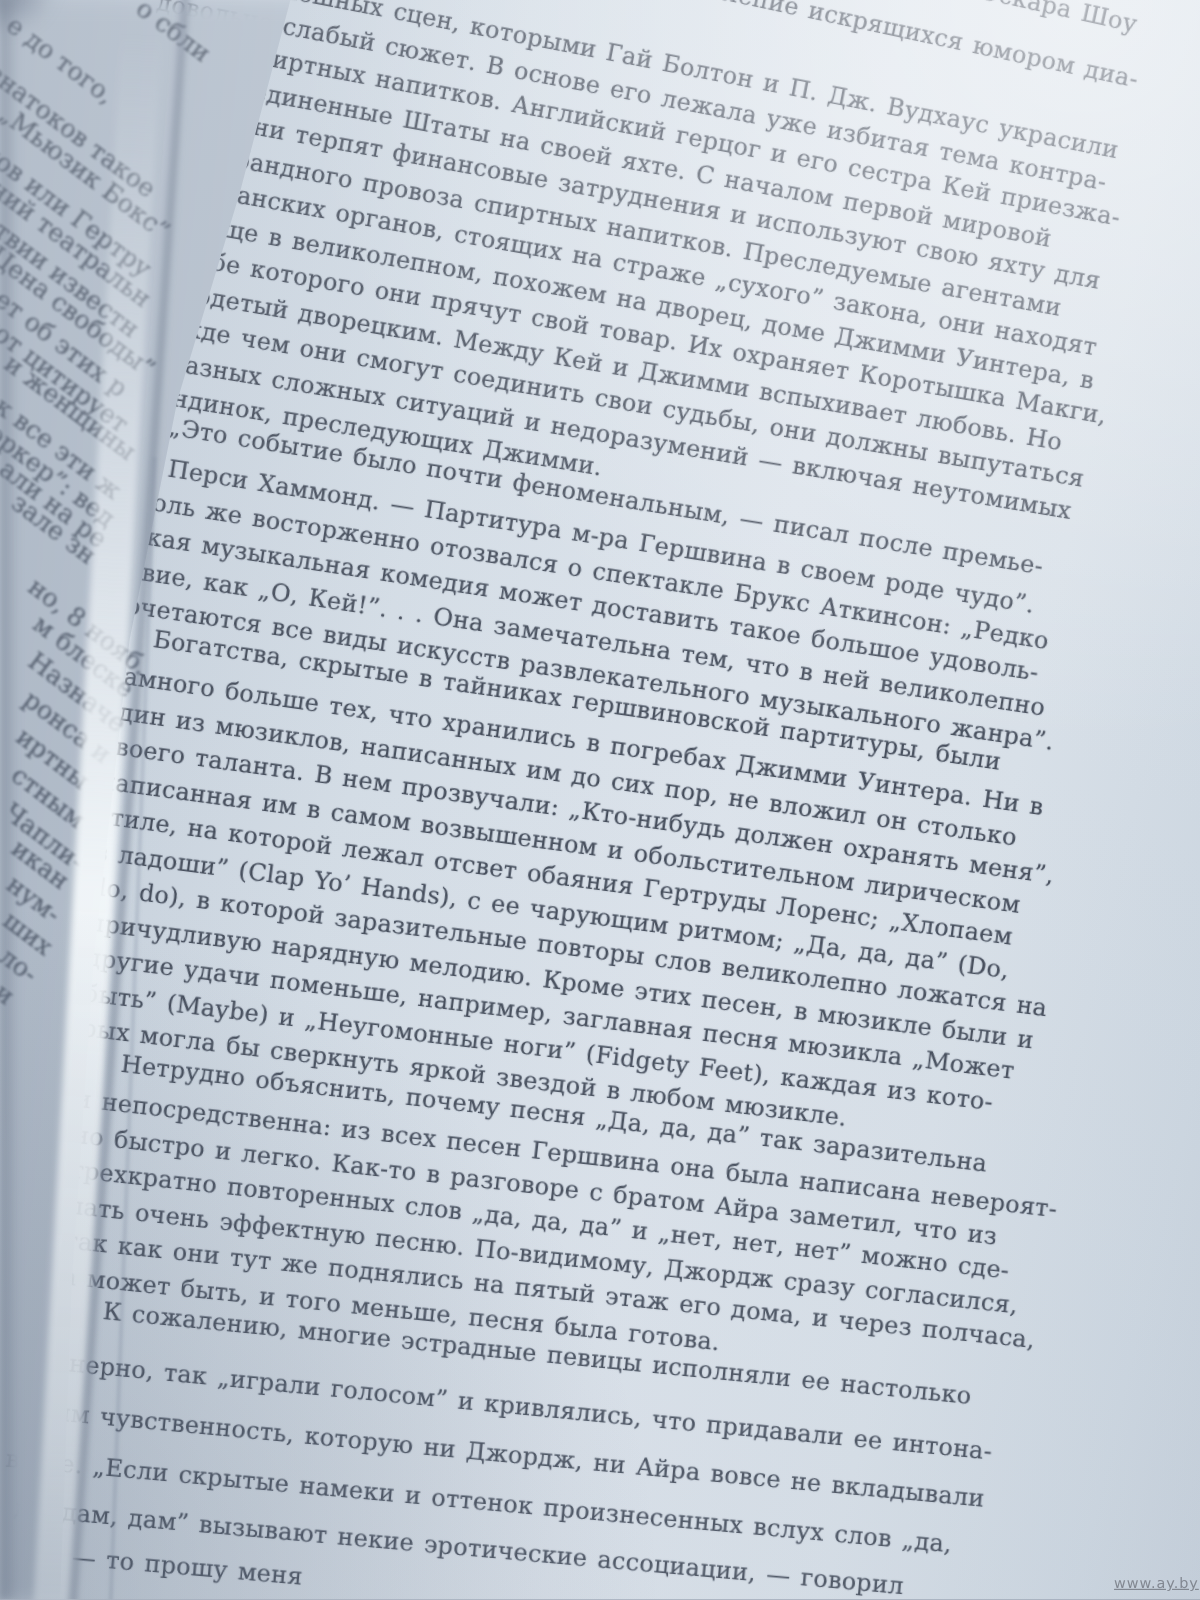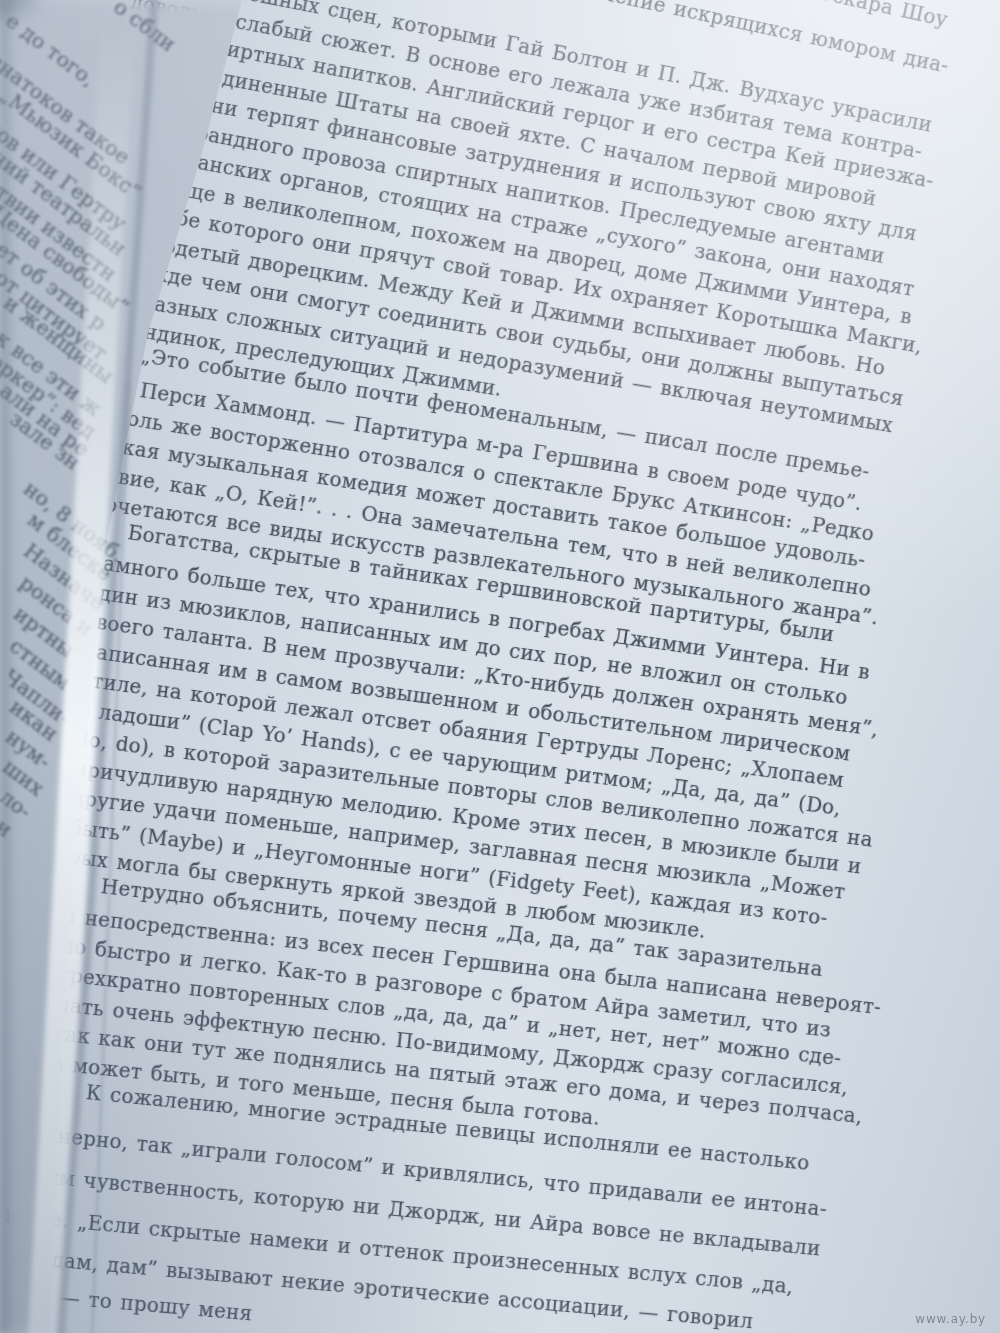--- a/index.html
+++ b/index.html
@@ -66,23 +66,24 @@
   }
   
   .light{
     position:absolute;inset:0;pointer-events:none;
     background:
       radial-gradient(120% 85% at 90% 0%,rgba(255,255,255,.50),rgba(255,255,255,0) 55%),
       radial-gradient(95% 75% at 0% 100%,rgba(72,86,108,.26),rgba(72,86,108,0) 58%),
       linear-gradient(180deg,rgba(238,243,248,.18) 0%,rgba(210,219,228,.05) 50%,rgba(186,197,210,.16) 100%);
   }
   .watermark{
-    position:absolute;right:14px;bottom:7px;
+    position:absolute;right:1px;bottom:7px;
     font:12px "DejaVu Sans",sans-serif;color:rgba(126,132,141,.95);
     letter-spacing:.8px;
+    text-decoration:underline;
   }
 </style>
 </head>
 <body>
 
 <div id="photo">
   <div id="rp">
       <div class="line r" style="top: 8px; right: 52px; transform: rotate(12.4deg);">ренс, Виктора Мура и Оскара Шоу</div>
       <div class="line r" style="top: 54px; right: 52px; transform: rotate(12deg);">и все великолепие искрящихся юмором диа-</div>
       <div class="line" style="top: -41px; left: 133.6px; transform: rotate(10.92deg);">логов и смешных сцен, которыми Гай Болтон и П. Дж. Вудхаус украсили</div>

